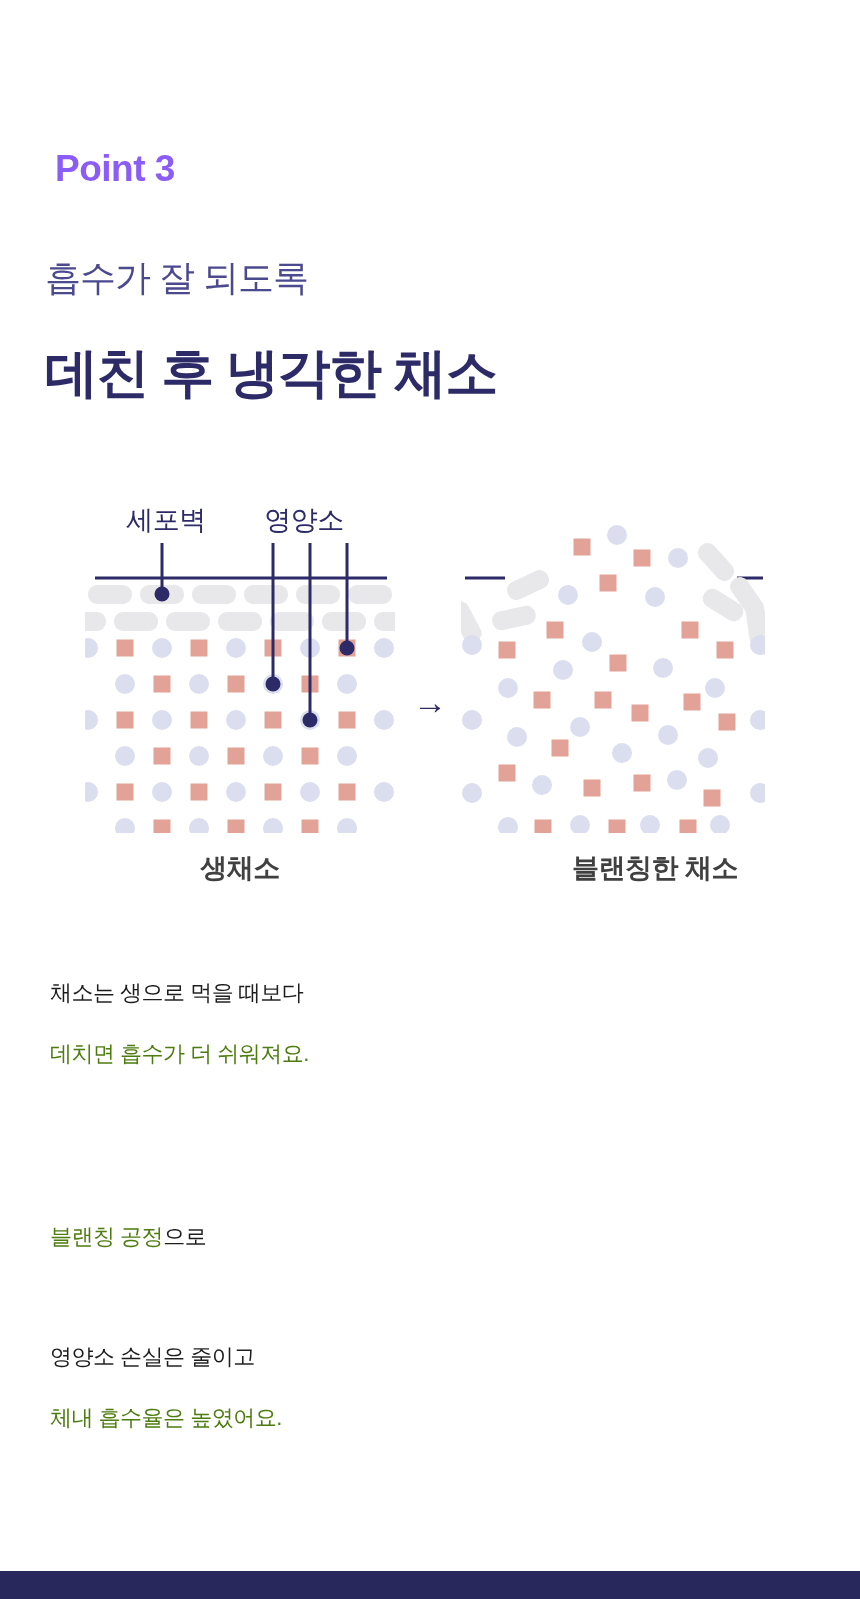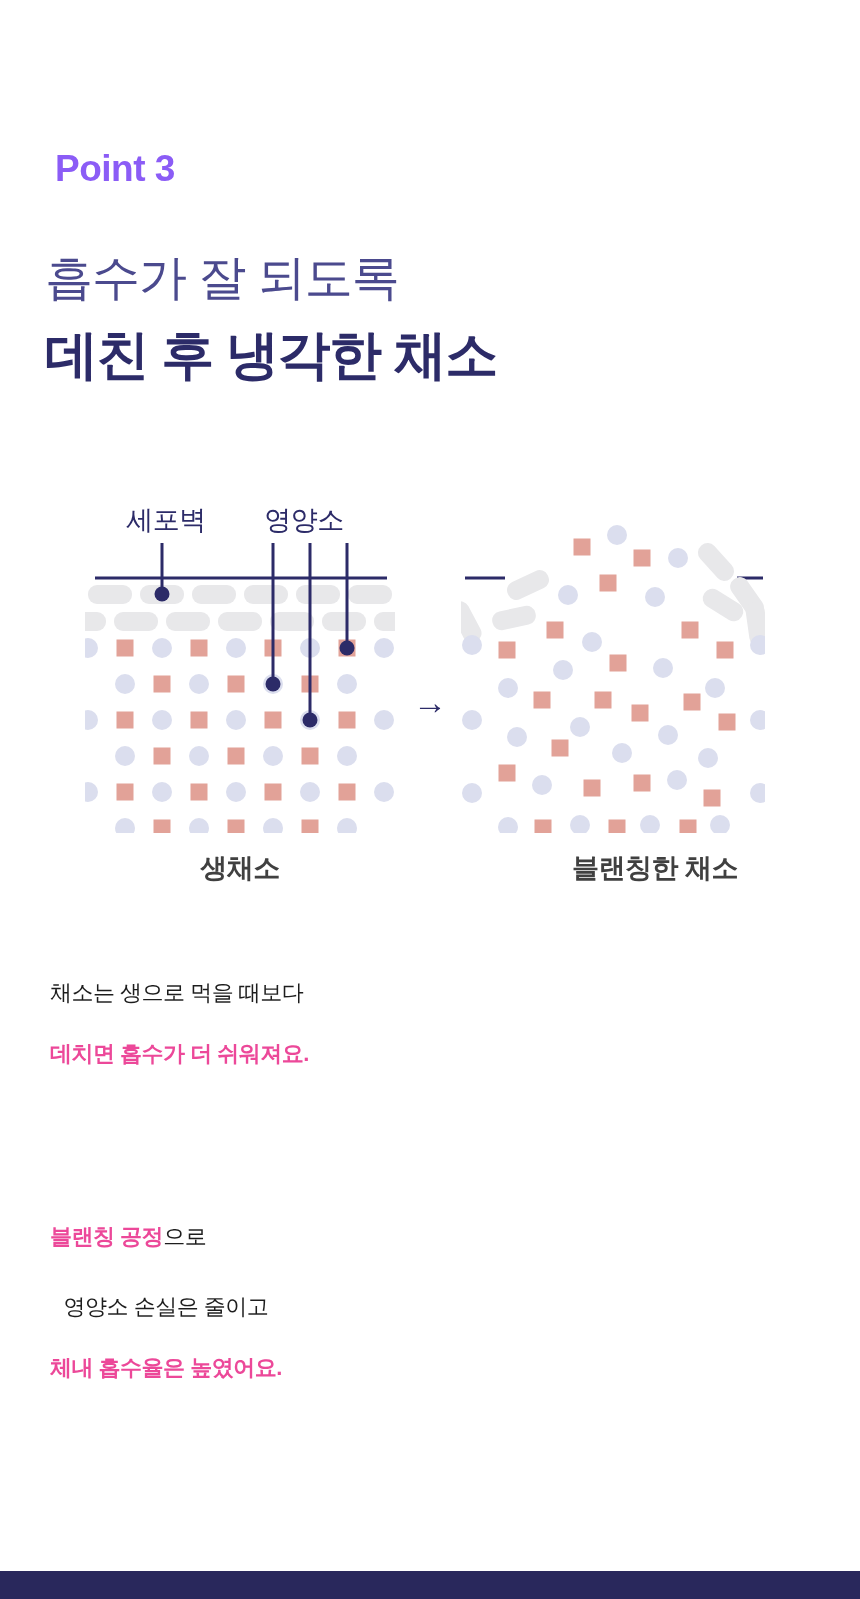--- a/index.html
+++ b/index.html
@@ -8,47 +8,47 @@
     background:#ffffff;
     font-family:"Liberation Sans","DejaVu Sans",sans-serif;
   }
   .abs{position:absolute;}
   .eyebrow{
     left:55px;top:148px;
     font-size:37px;font-weight:800;color:#8b5cf6;letter-spacing:-0.5px;
   }
   .h1{left:45px;top:250px;}
   .h1 .line1{
-    display:block;font-size:48px;line-height:56px;font-weight:500;
+    display:block;font-size:36px;line-height:56px;font-weight:500;
     color:#4b4a8e;letter-spacing:-1px;
   }
   .h1 .line2{
     display:block;font-size:53px;line-height:62px;font-weight:800;
-    color:#2c2b68;letter-spacing:-1.5px;margin-top:18px;
+    color:#2c2b68;letter-spacing:-1.5px;margin-top:36px;
   }
   .anno{
     top:502px;transform:translateX(-50%);
     font-size:27px;font-weight:400;color:#2c2b68;letter-spacing:-0.5px;
     white-space:nowrap;
   }
   .dlabel{
     top:850px;transform:translateX(-50%);
     font-size:27px;font-weight:700;color:#404040;letter-spacing:-0.5px;
     white-space:nowrap;
   }
   .arrow{
     left:405px;top:684px;width:50px;height:40px;text-align:center;
     font-size:34px;font-weight:600;color:#2c2b68;line-height:36px;
   }
   .para{
     left:50px;margin:0;
     font-size:22px;line-height:61px;color:#1d1d1d;letter-spacing:-0.5px;
     white-space:nowrap;
   }
-  .para strong{font-weight:700;color:#ec4899;}
+  .para strong{font-weight:400;color:#4d7c0f;}
   .footer-bar{
     left:0;top:1571px;width:860px;height:28px;background:#29285c;
   }
   svg{display:block;overflow:hidden;}
 </style>
 </head>
 <body>
 
 <div class="abs eyebrow">Point 3</div>
 
@@ -200,18 +200,18 @@
 <p class="abs para" style="top:962px;">
   <span>채소는 생으로 먹을 때보다</span><br>
   <strong>데치면 흡수가 더 쉬워져요.</strong><span></span>
 </p>
 
 <p class="abs para" style="top:1145px;">
   <br>
   <strong>블랜칭 공정</strong><span>으로</span>
 </p>
 
-<p class="abs para" style="top:1276px;text-align:center;">
+<p class="abs para" style="top:1326px;">
   <span>영양소 손실은 줄이고</span><br>
   <strong>체내 흡수율은 높였어요.</strong><span></span>
 </p>
 
 <div class="abs footer-bar"></div>
 
 </body></html>

